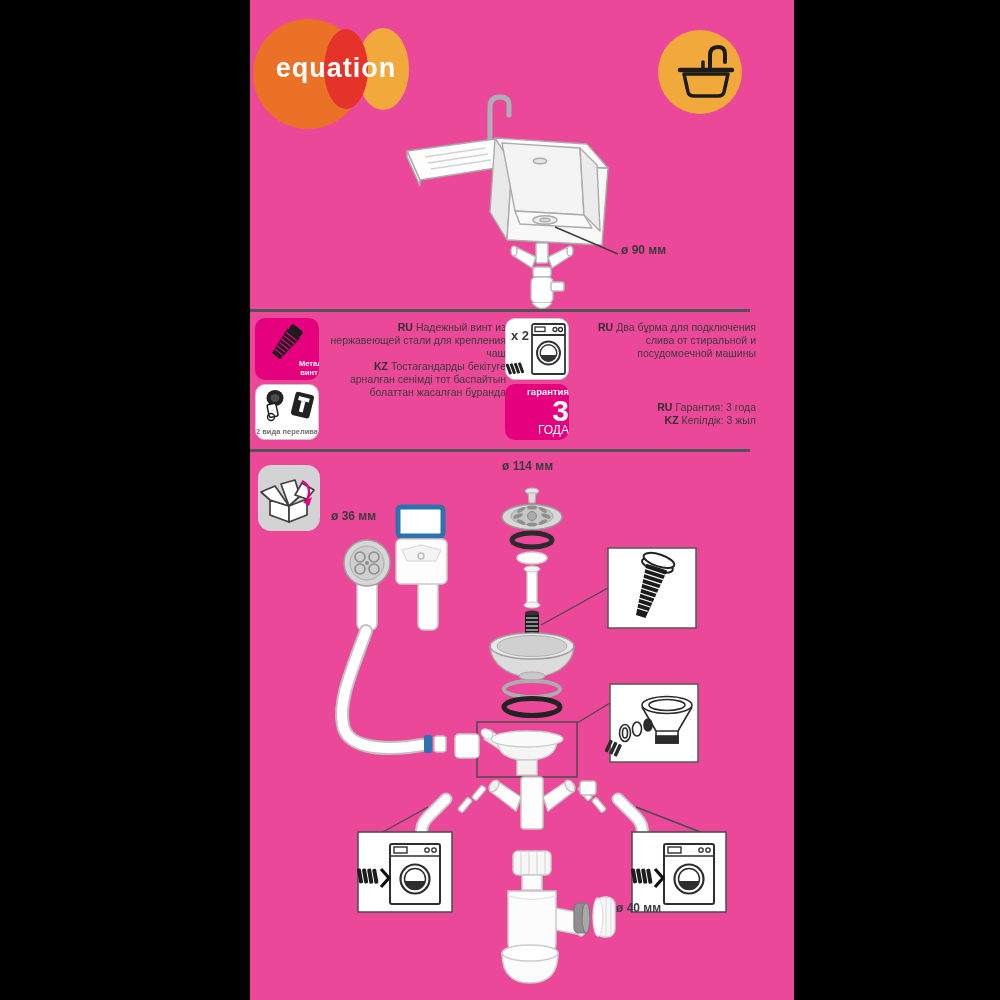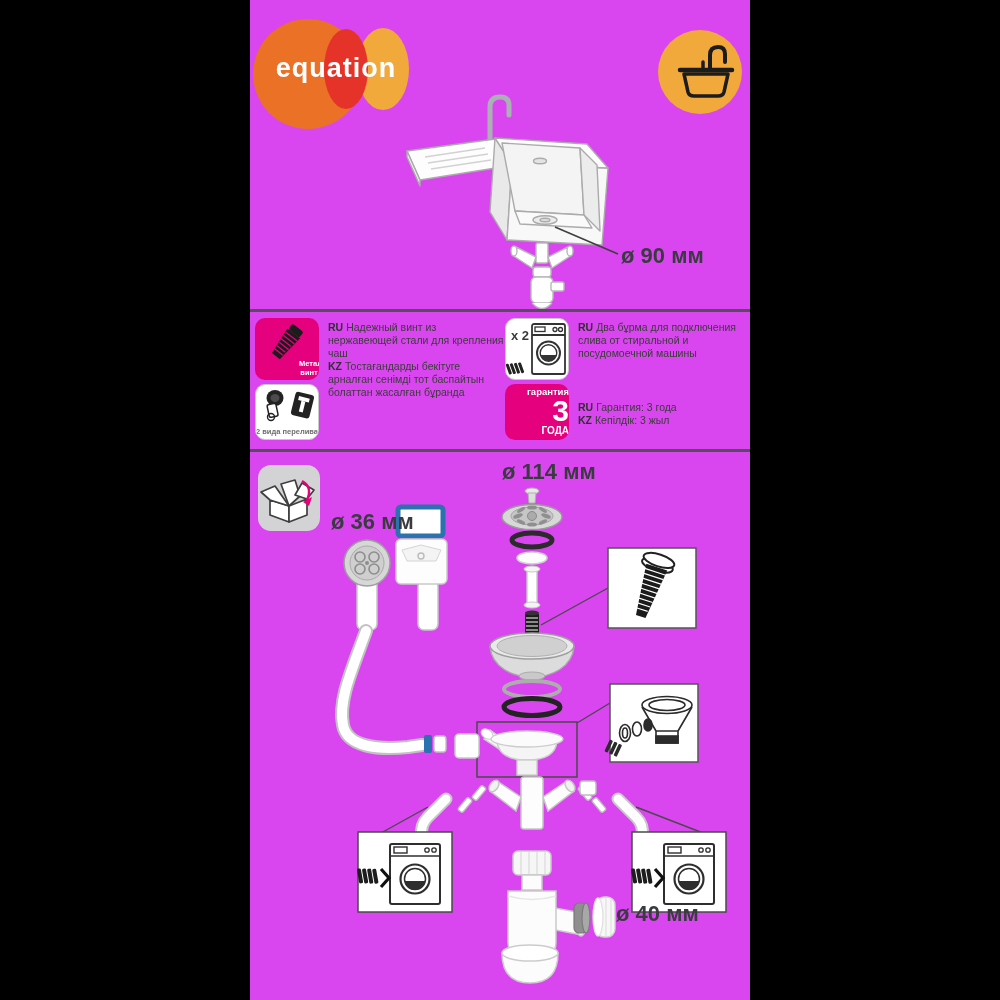--- a/index.html
+++ b/index.html
@@ -1,30 +1,30 @@
 <!DOCTYPE html>
 <html><head>
 <meta charset="utf-8">
 <style>
   html,body{margin:0;padding:0;background:#000;}
   .stage{position:relative;width:1000px;height:1000px;background:#000;overflow:hidden;
          font-family:"Liberation Sans","DejaVu Sans",sans-serif;}
-  .content{position:absolute;left:250px;top:0;width:500px;height:1000px;background:#d946ef;}
+  .content{position:absolute;left:250px;top:0;width:500px;height:1000px;background:#ec4899;padding-left:44px;}
   .abs{position:absolute;}
 
   
   .logo{position:absolute;left:0;top:0;width:170px;height:140px;}
   .logo-text{position:absolute;left:7px;top:53px;width:158px;text-align:center;
              color:#fff;font-size:27px;font-weight:700;letter-spacing:1px;}
 
   .sink-badge{position:absolute;left:408px;top:30px;width:84px;height:84px;border-radius:50%;
               background:#f2a93b;}
 
   
-  .dim{position:absolute;font-weight:700;font-size:22px;color:#3a3b40;white-space:nowrap;text-align:right;}
+  .dim{position:absolute;font-weight:700;font-size:12px;color:#3a3b40;white-space:nowrap;text-align:right;}
   .lbl-90{left:371px;top:243px;}
   .lbl-114{left:252px;top:459px;}
   .lbl-36{left:81px;top:509px;}
   .lbl-40{left:366px;top:901px;}
 
   .divider{position:absolute;left:0;width:500px;height:2.5px;background:#515257;}
   .d1{top:309px;} .d2{top:449px;}
 
   
   .badge{position:absolute;width:64px;border-radius:10px;box-sizing:border-box;overflow:hidden;}
@@ -35,24 +35,24 @@
   .b-x2{left:255px;top:318px;height:62px;}
   .b-warranty{left:255px;top:384px;height:56px;display:flex;flex-direction:column;
               align-items:flex-end;justify-content:center;color:#fff;}
   .badge-cap{position:absolute;left:0;right:0;bottom:3px;text-align:center;font-weight:700;
              font-size:7.5px;line-height:8.5px;}
   .b-screw .badge-cap{color:#fff;margin-left:44px;}
   .b-overflow .badge-cap{color:#6e6e6e;}
   .x2-txt{position:absolute;left:5px;top:9px;font-weight:700;font-size:13px;color:#3a3a3a;}
   .w1{font-size:9.5px;font-weight:700;line-height:10px;}
   .w2{font-size:30px;font-weight:700;line-height:27px;}
-  .w3{font-size:10px;font-weight:700;line-height:13px;}
+  .w3{font-size:12px;font-weight:400;line-height:13px;}
 
   
-  .ftext{position:absolute;width:178px;font-size:10.5px;line-height:13px;color:#3c3c3c;}
+  .ftext{position:absolute;width:178px;font-size:10.5px;line-height:13px;color:#3c3c3c;text-align:right;}
   .ftext p{margin:0;}
   .ftext b{font-weight:700;margin-right:3px;color:#2f2f2f;}
   .t1{left:78px;top:321px;} .t2{left:78px;top:396px;}
   .t3{left:328px;top:321px;} .t4{left:328px;top:401px;}
 </style>
 </head>
 <body>
 
 <div class="stage">
   <div class="content">

